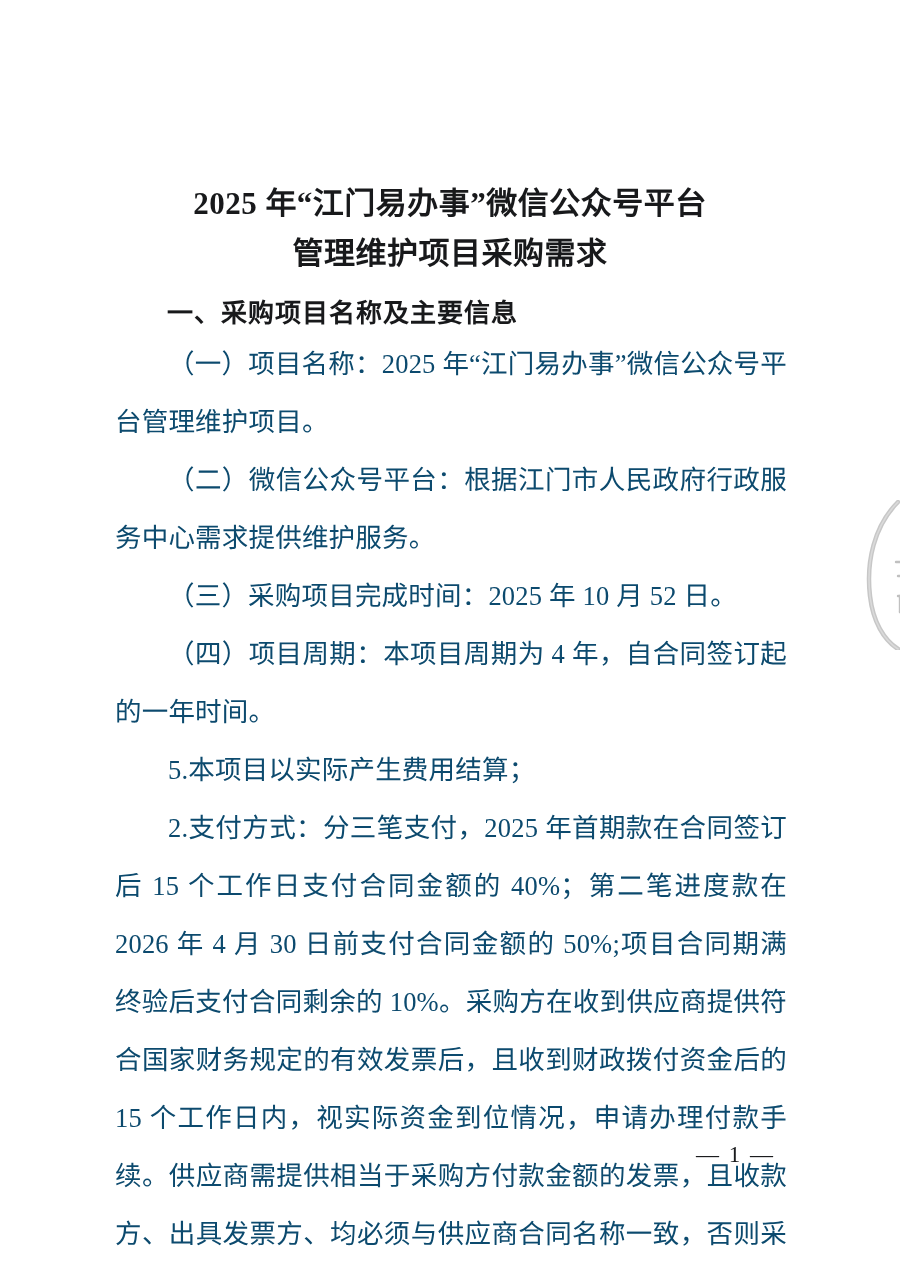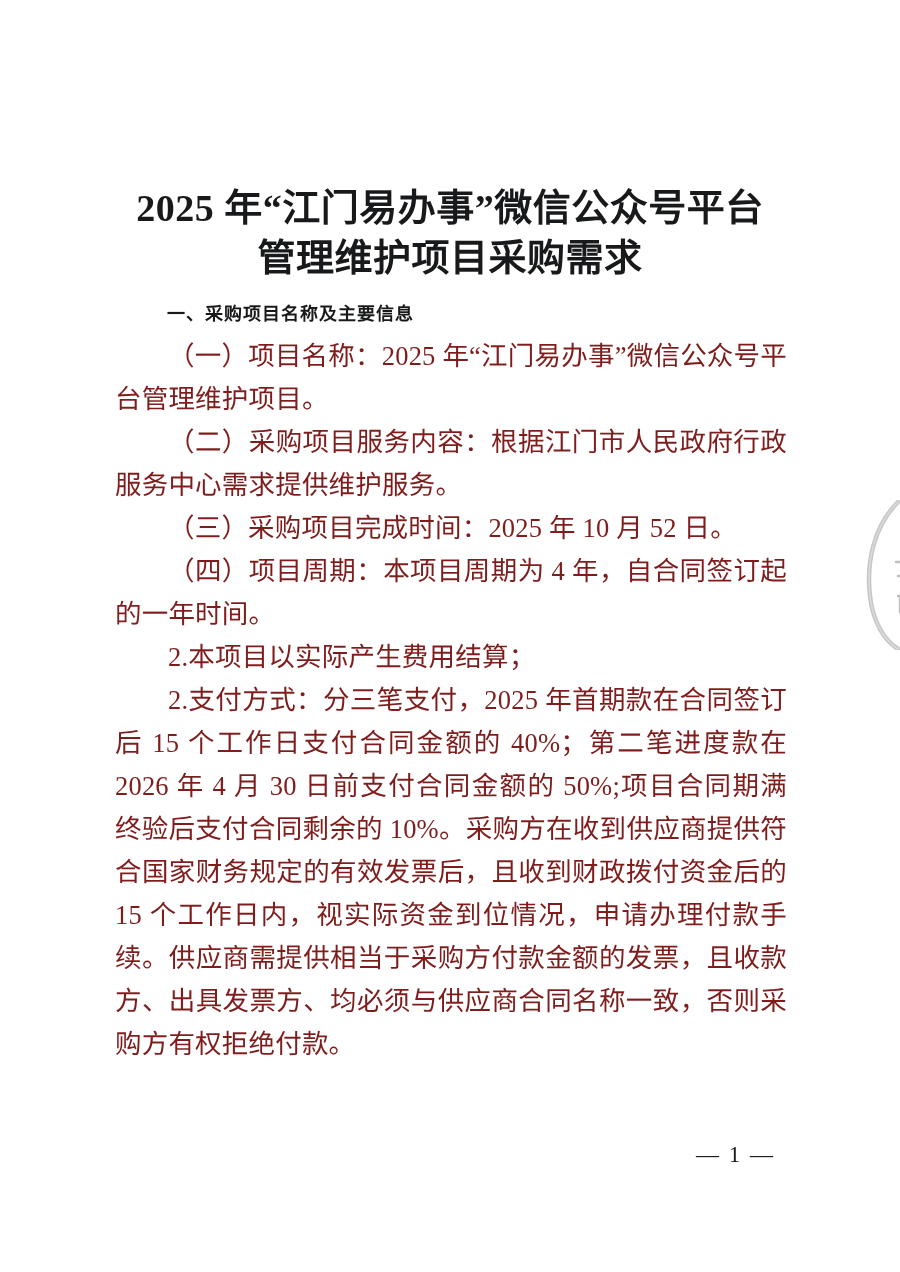--- a/index.html
+++ b/index.html
@@ -35,51 +35,51 @@
 
   
   .doc-title {
     position: absolute;
     left: 115px;
     top: 158px;
     width: 670px;
     text-align: center;
     font-family: "Liberation Serif", "DejaVu Serif", serif;
     font-weight: bold;
-    font-size: 38px;
+    font-size: 31px;
     line-height: 50px;
     color: #18191b;
     letter-spacing: 0.5px;
   }
   .doc-title .tline { display: block; white-space: nowrap; }
 
   
   .body-block {
     position: absolute;
     left: 115px;
     top: 292px;
     width: 672px;
   }
 
   .sec-heading {
     font-family: "DejaVu Sans", "Liberation Sans", sans-serif;
     font-weight: bold;
-    font-size: 18px;
+    font-size: 26px;
     line-height: 43px;
     color: #18191b;
     text-indent: 52px;
     letter-spacing: 1px;
     margin: 0;
   }
 
   .para {
     font-family: "Liberation Serif", "DejaVu Serif", serif;
     font-size: 26.5px;
-    line-height: 43px;
-    color: #7f1d1d;
+    line-height: 58px;
+    color: #0c4a6e;
     margin: 0;
     text-align: justify;
     text-justify: inter-ideograph;
     text-indent: 53px;
     letter-spacing: 0.2px;
   }
 
   .gap-sm { height: 1px; }
 
   
@@ -123,28 +123,28 @@
     <span class="tline">2025 年“江门易办事”微信公众号平台</span>
     <span class="tline">管理维护项目采购需求</span>
   </h1>
 
   <div class="body-block">
 
     <h2 class="sec-heading">一、采购项目名称及主要信息</h2>
 
     <p class="para">（一）项目名称：2025 年“江门易办事”微信公众号平台管理维护项目。</p>
 
-    <p class="para">（二）采购项目服务内容：根据江门市人民政府行政服务中心需求提供维护服务。</p>
+    <p class="para">（二）微信公众号平台：根据江门市人民政府行政服务中心需求提供维护服务。</p>
 
     <p class="para">（三）采购项目完成时间：2025 年 10 月 52 日。</p>
 
     <p class="para">（四）项目周期：本项目周期为 4 年，自合同签订起的一年时间。</p>
 
 
-    <p class="para">2.本项目以实际产生费用结算；</p>
+    <p class="para">5.本项目以实际产生费用结算；</p>
 
     <p class="para">2.支付方式：分三笔支付，2025 年首期款在合同签订后 15 个工作日支付合同金额的 40%；第二笔进度款在 2026 年 4 月 30 日前支付合同金额的 50%;项目合同期满终验后支付合同剩余的 10%。采购方在收到供应商提供符合国家财务规定的有效发票后，且收到财政拨付资金后的 15 个工作日内，视实际资金到位情况，申请办理付款手续。供应商需提供相当于采购方付款金额的发票，且收款方、出具发票方、均必须与供应商合同名称一致，否则采购方有权拒绝付款。</p>
 
     <div class="gap-sm"></div>
 
 
   </div>
 
   <div class="page-number">— 1 —</div>
 

